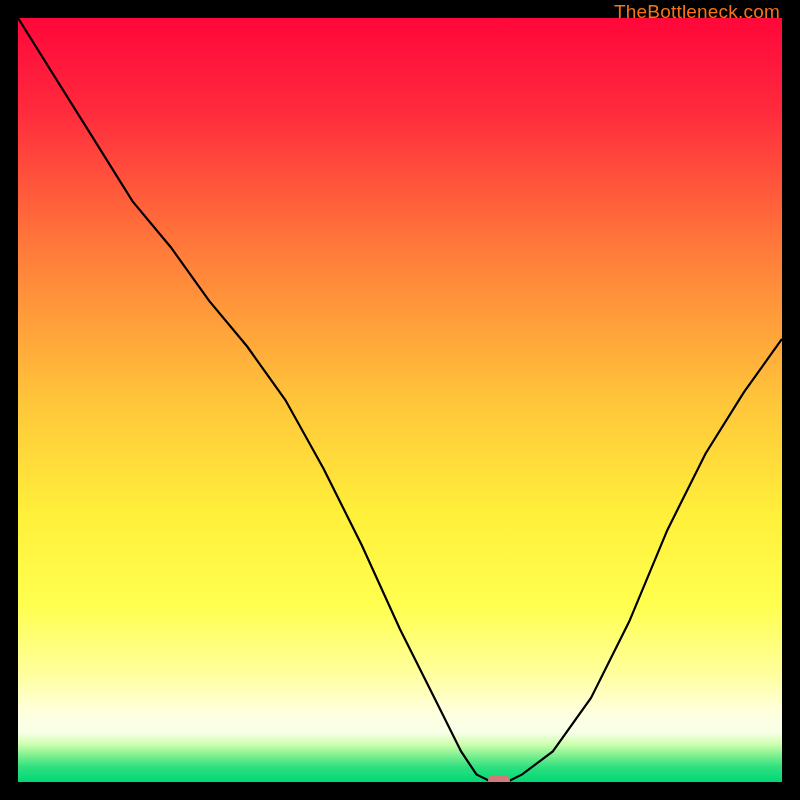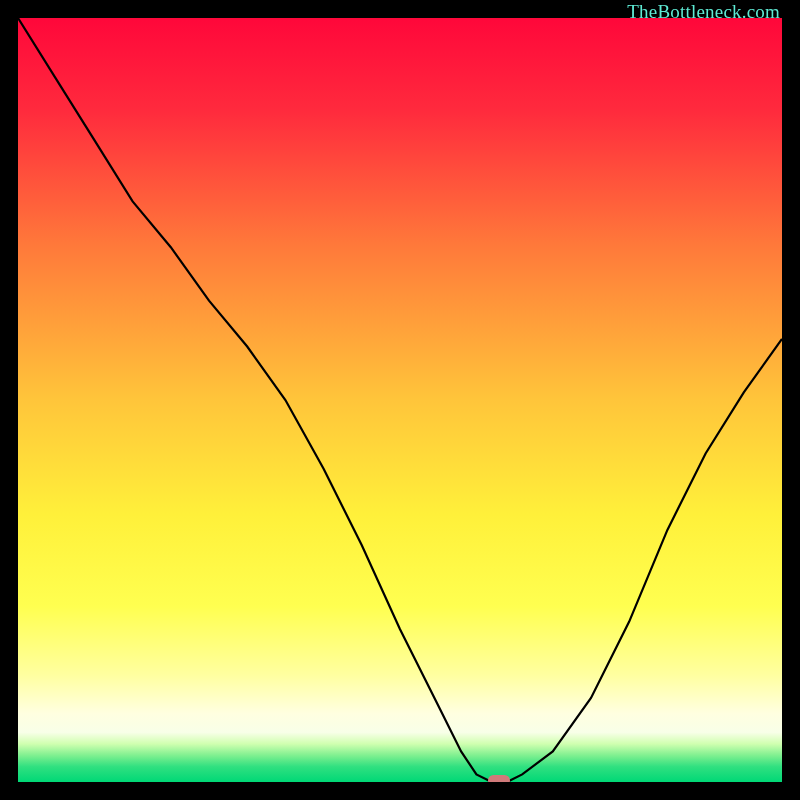--- a/index.html
+++ b/index.html
@@ -34,25 +34,24 @@
     position: absolute;
     left: 0;
     top: 0;
     width: 764px;
     height: 764px;
   }
   .watermark {
     position: absolute;
     top: 1px;
     right: 20px;
-    color: #5eead4;
+    color: #f97316;
     font-size: 19px;
     font-weight: 500;
     letter-spacing: 0.2px;
-    font-family: Liberation Serif, serif;
   }
   .marker {
     position: absolute;
     background: #d07a7a;
     border-radius: 50px;
   }
 </style>
 </head>
 <body>
 

